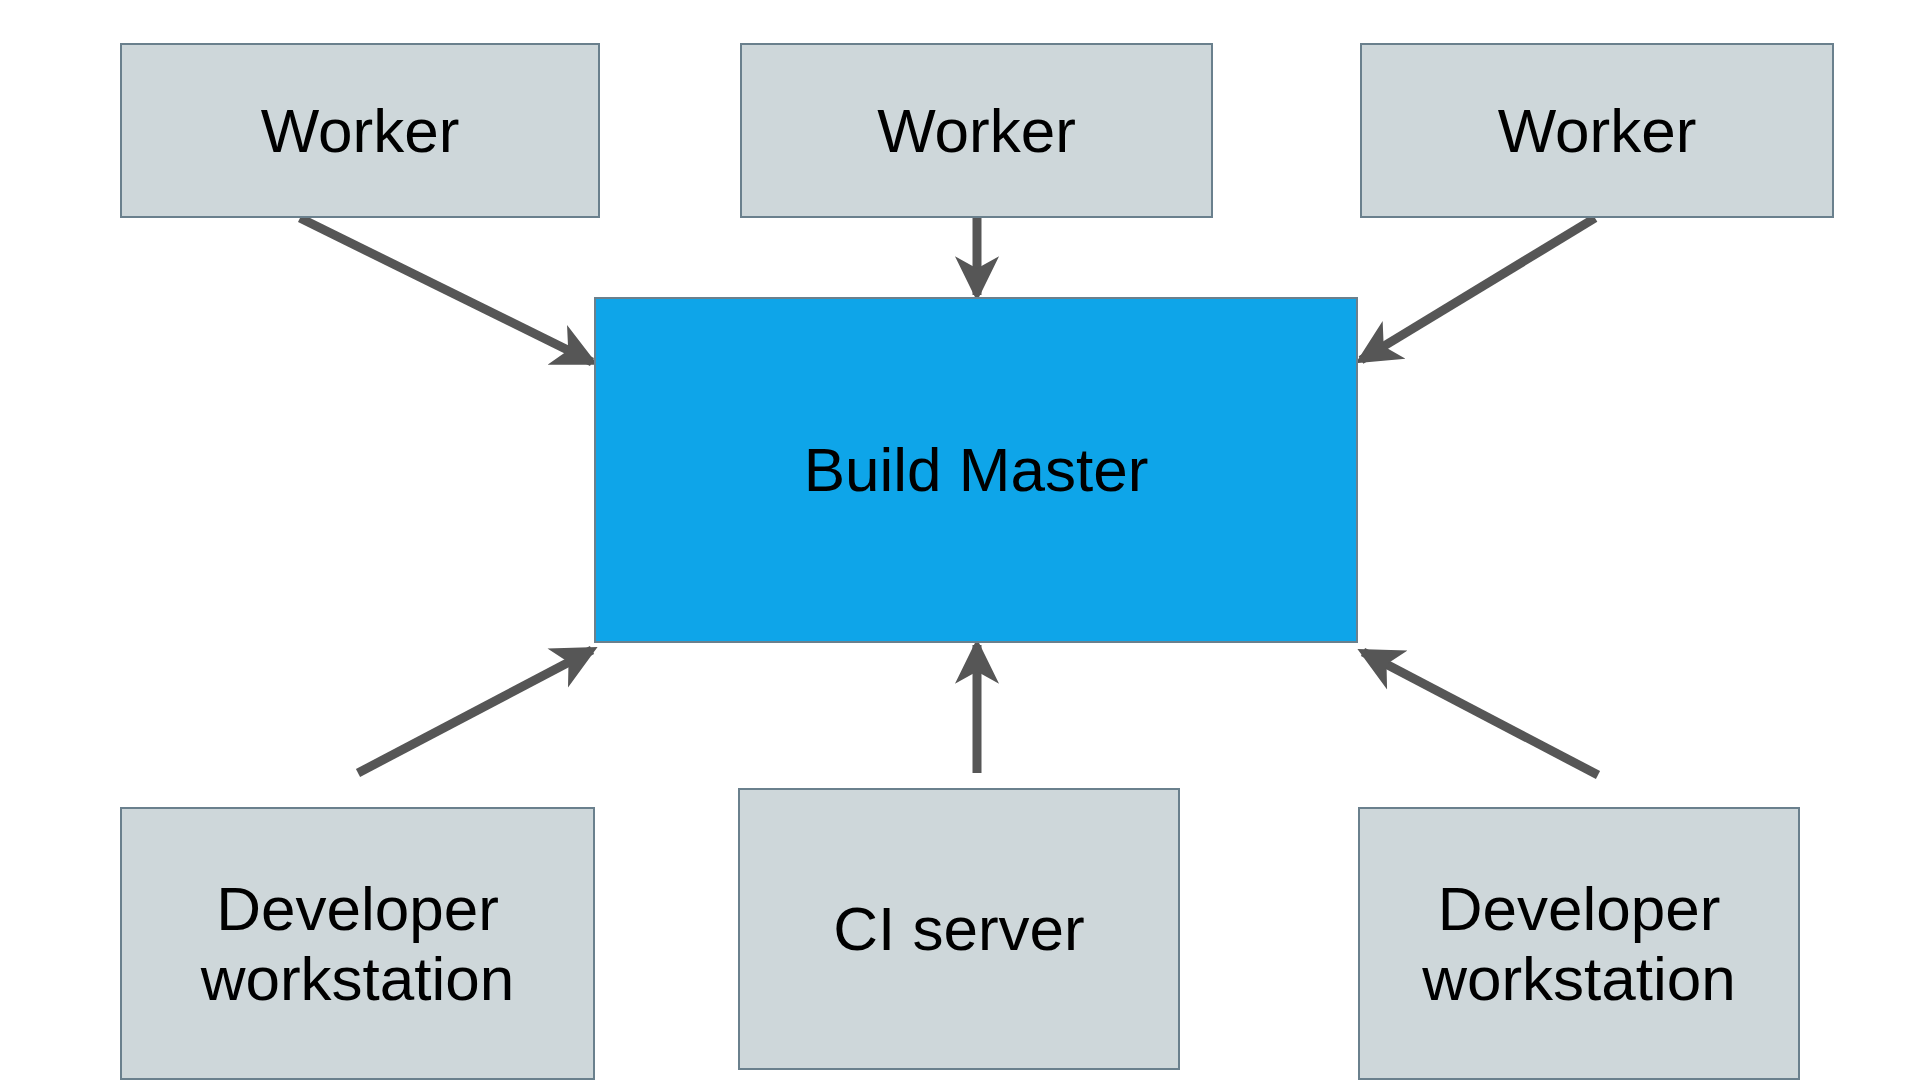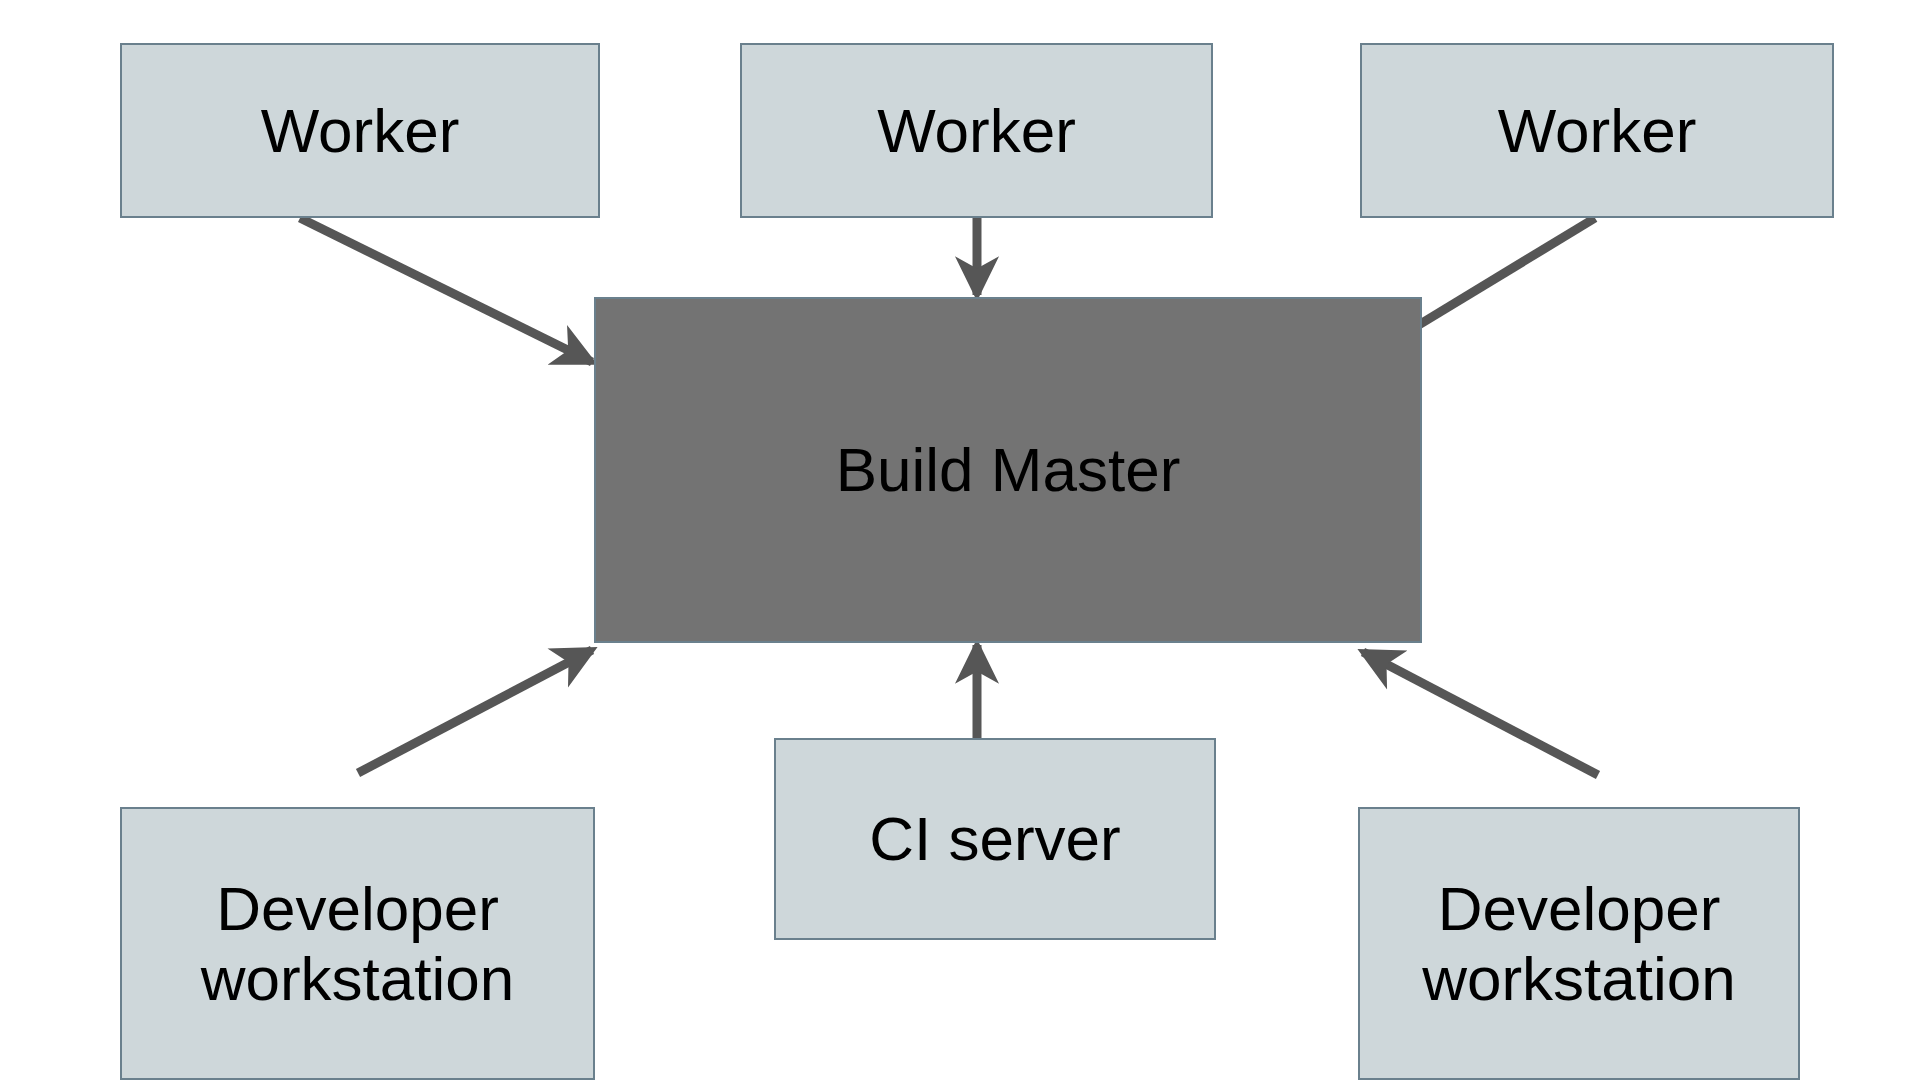--- a/index.html
+++ b/index.html
@@ -67,21 +67,21 @@
         <line x1="358" y1="773" x2="592" y2="650" marker-end="url(#arrowhead)"></line>
         <line x1="977" y1="773" x2="977" y2="645" marker-end="url(#arrowhead)"></line>
         <line x1="1598" y1="775" x2="1363" y2="652" marker-end="url(#arrowhead)"></line>
       </g>
   </svg>
 
   <div id="node-layer">
       <div class="node node-worker" style="left: 120px; top: 43px; width: 480px; height: 175px; background: rgb(206, 215, 218); border-color: rgb(106, 128, 141); color: rgb(0, 0, 0);"><span class="node-label">Worker</span></div>
       <div class="node node-worker" style="left: 740px; top: 43px; width: 473px; height: 175px; background: rgb(206, 215, 218); border-color: rgb(106, 128, 141); color: rgb(0, 0, 0);"><span class="node-label">Worker</span></div>
       <div class="node node-worker" style="left: 1360px; top: 43px; width: 474px; height: 175px; background: rgb(206, 215, 218); border-color: rgb(106, 128, 141); color: rgb(0, 0, 0);"><span class="node-label">Worker</span></div>
-      <div class="node node-master" style="left: 594px; top: 297px; width: 828px; height: 346px; background: #737373; border-color: rgb(106, 128, 141); color: rgb(0, 0, 0);"><span class="node-label">Build Master</span></div>
+      <div class="node node-master" style="left: 594px; top: 297px; width: 764px; height: 346px; background: #0ea5e9; border-color: rgb(106, 128, 141); color: rgb(0, 0, 0);"><span class="node-label">Build Master</span></div>
       <div class="node node-dev" style="left: 120px; top: 775px; width: 475px; height: 273px; background: rgb(206, 215, 218); border-color: rgb(106, 128, 141); color: rgb(0, 0, 0);"><span class="node-label">Developer
 workstation</span></div>
-      <div class="node node-ci" style="left: 738px; top: 738px; width: 442px; height: 202px; background: rgb(206, 215, 218); border-color: rgb(106, 128, 141); color: rgb(0, 0, 0); margin-left: 36px;"><span class="node-label">CI server</span></div>
+      <div class="node node-ci" style="left: 738px; top: 788px; width: 442px; height: 282px; background: rgb(206, 215, 218); border-color: rgb(106, 128, 141); color: rgb(0, 0, 0);"><span class="node-label">CI server</span></div>
       <div class="node node-dev" style="left: 1358px; top: 775px; width: 442px; height: 273px; background: rgb(206, 215, 218); border-color: rgb(106, 128, 141); color: rgb(0, 0, 0);"><span class="node-label">Developer
 workstation</span></div>
     </div>
 
 </div>
 
 </body></html>

